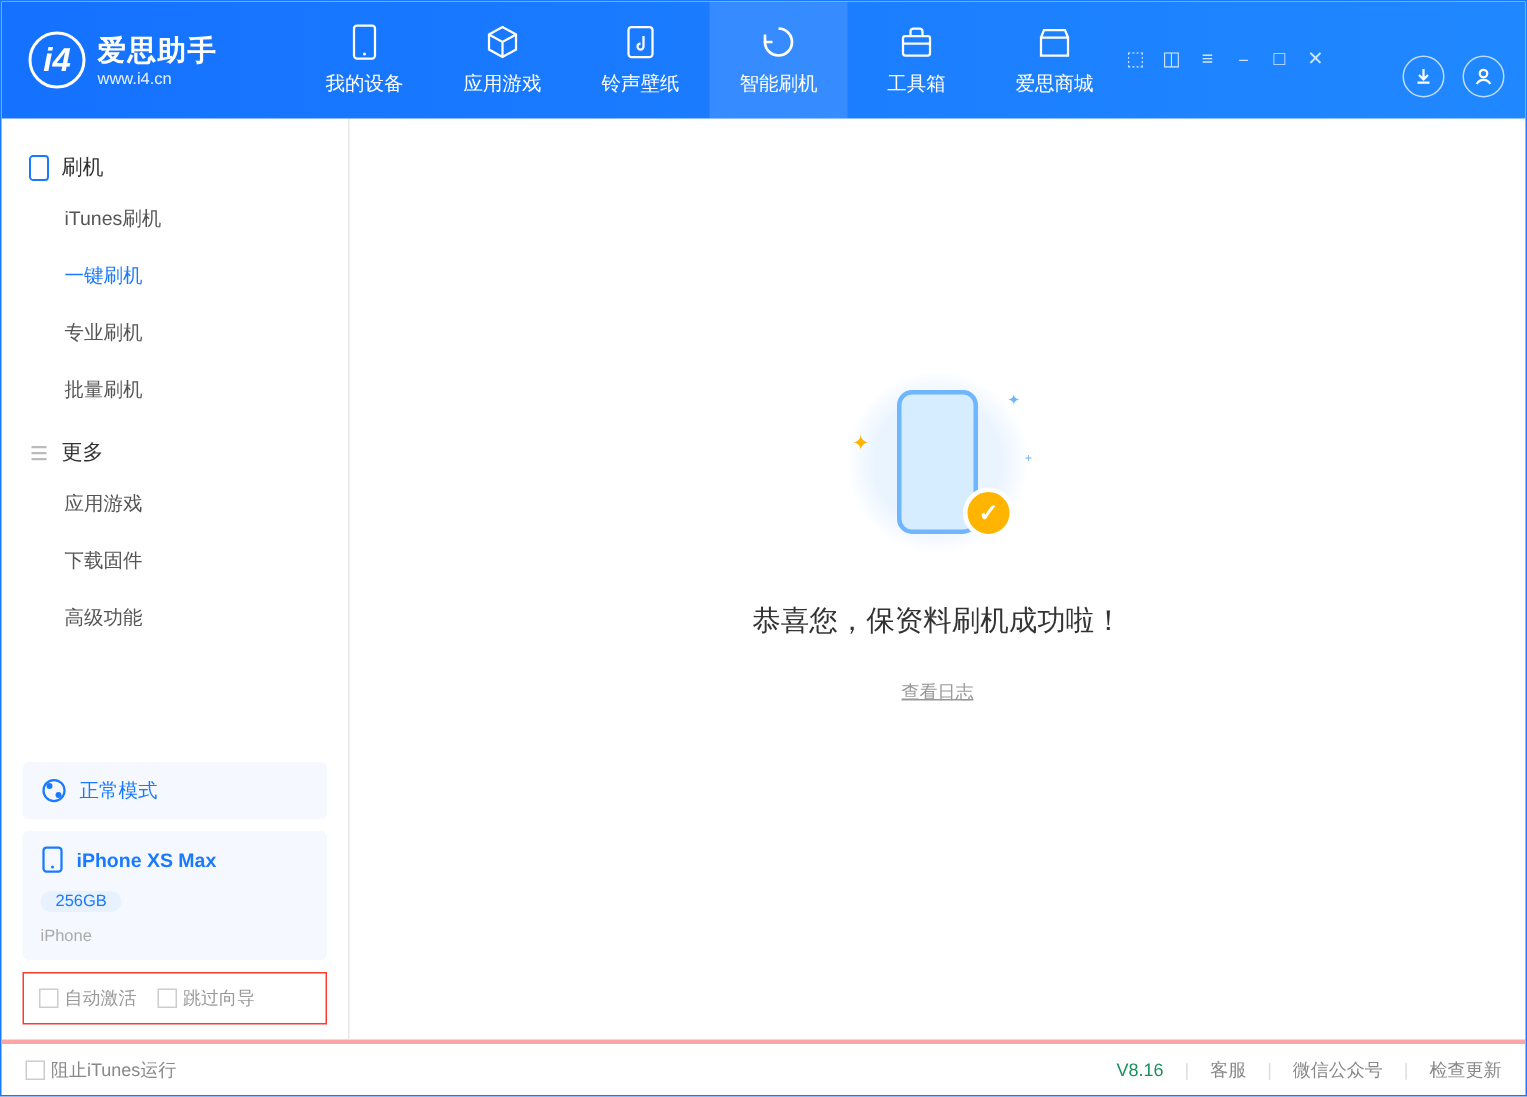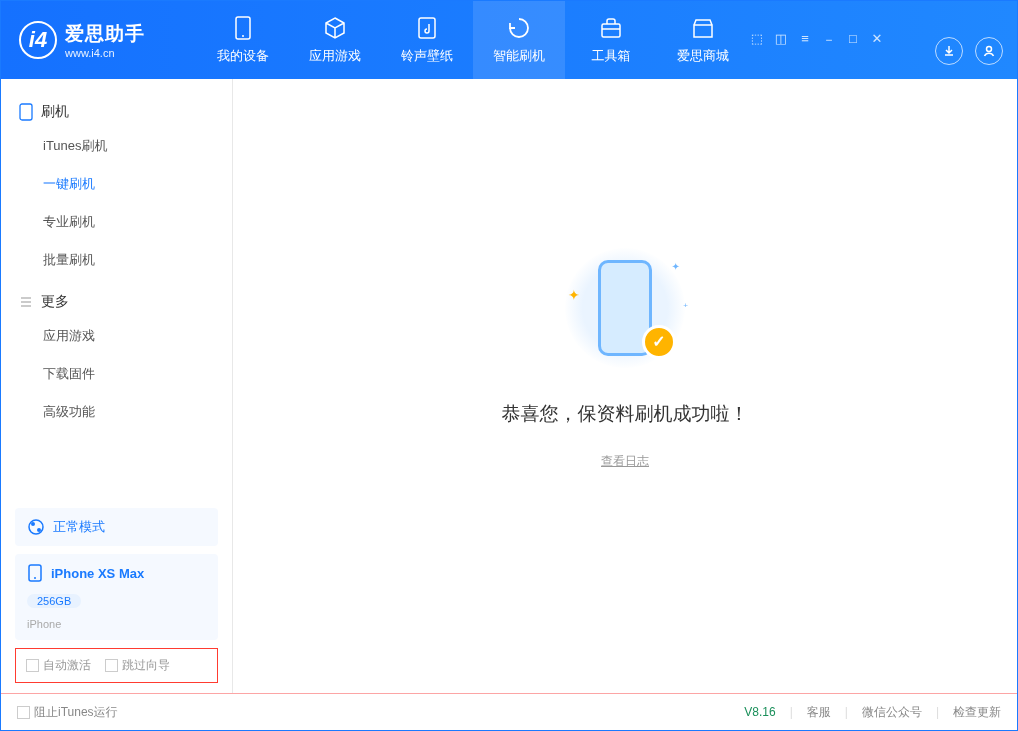--- a/index.html
+++ b/index.html
@@ -35,21 +35,21 @@
 .chk { width: 13px; height: 13px; border: 1px solid #ccc; display: inline-block; vertical-align: middle; margin-right: 4px; }
 .main-content { flex: 1; display: flex; flex-direction: column; align-items: center; justify-content: center; padding-bottom: 60px; }
 .phone-illus { position: relative; width: 130px; height: 130px; margin-bottom: 28px; display: flex; align-items: center; justify-content: center; }
 .phone-bg { width: 120px; height: 120px; background: radial-gradient(circle, #eaf4ff 50%, #fff 72%); border-radius: 50%; position: absolute; }
 .phone-body { width: 54px; height: 96px; border: 3px solid #6fb6ff; border-radius: 10px; background: #d6ecff; position: relative; z-index: 2; }
 .check-badge { position: absolute; right: 14px; bottom: 14px; width: 34px; height: 34px; background: #ffb400; border-radius: 50%; z-index: 3; display: flex; align-items: center; justify-content: center; color: #fff; font-weight: bold; border: 3px solid #fff; }
 .sparkle { position: absolute; font-size: 14px; color: #ffb400; z-index: 2; }
 .success-msg { font-size: 19px; color: #333; margin-bottom: 26px; }
 .confirm-btn { border: 1px solid #ddd; background: #fff; padding: 9px 50px; font-size: 14px; color: #555; cursor: pointer; margin-bottom: 18px; }
 .log-link { color: #999; font-size: 12px; cursor: pointer; text-decoration: underline; }
-.footer { height: 37px; border-top: 1px solid #fca5a5; display: flex; align-items: center; padding: 0 16px; font-size: 12px; color: #888; }
+.footer { height: 37px; border-top: 3px solid #fca5a5; display: flex; align-items: center; padding: 0 16px; font-size: 12px; color: #888; }
 .footer-left { display: flex; align-items: center; gap: 6px; }
 .footer-right { margin-left: auto; display: flex; align-items: center; gap: 14px; }
 .footer-sep { color: #ddd; }
 .version { color: #1a8f5a; }
 svg { display: block; }
 </style>
 </head>
 <body>
 
 <div class="header">

